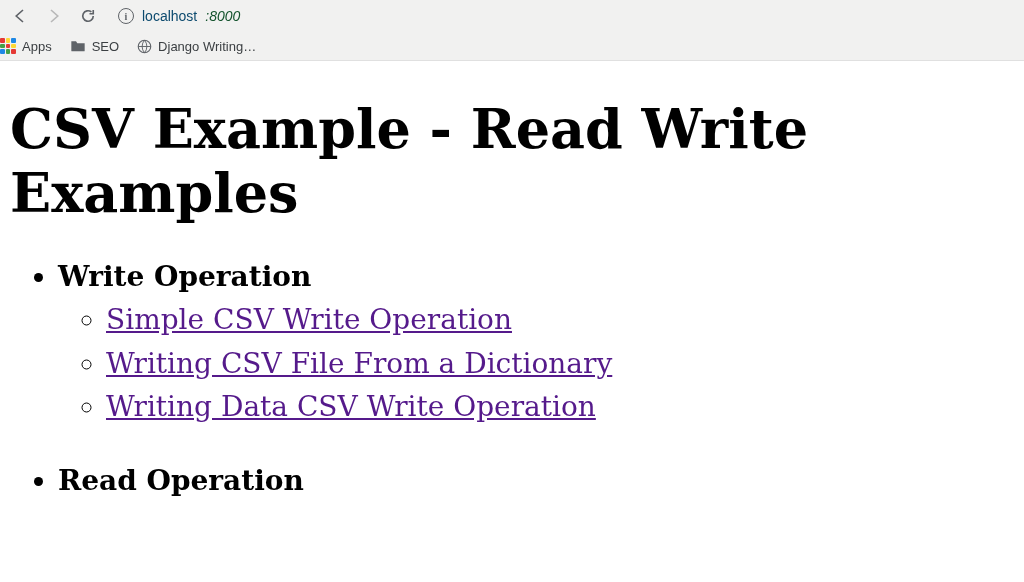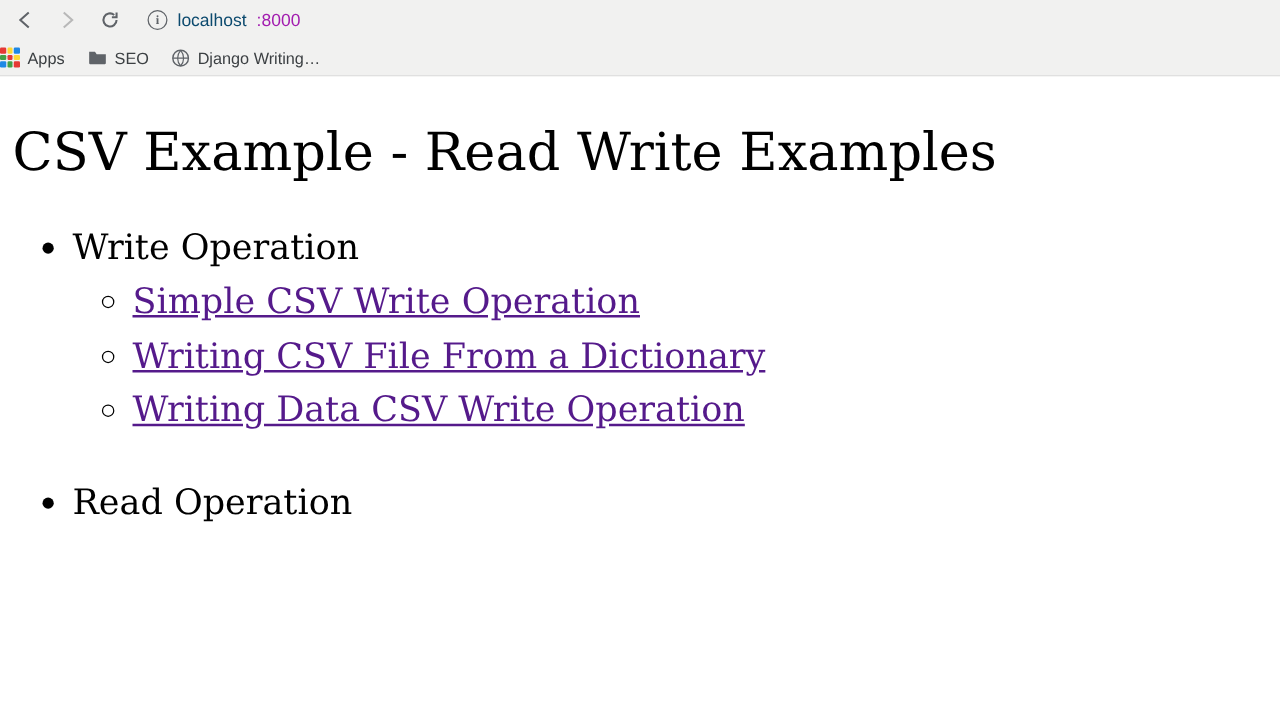--- a/index.html
+++ b/index.html
@@ -40,21 +40,21 @@
       border-radius: 50%;
       display: flex;
       align-items: center;
       justify-content: center;
       font-size: 10px;
       color: #5f6368;
       font-family: serif;
       font-weight: bold;
     }
     .url-text { font-size: 14px; color: #0c4a6e; }
-    .url-port { color: #a21caf; }
+    .url-port { color: #14532d; font-style: italic; }
     
     .bookmarks {
       display: flex;
       align-items: center;
       padding: 6px 0;
       gap: 18px;
     }
     .bm-item {
       display: flex;
       align-items: center;
@@ -69,25 +69,25 @@
       display: grid;
       grid-template-columns: repeat(3, 1fr);
       grid-template-rows: repeat(3, 1fr);
       gap: 1px;
     }
     .apps-icon span { border-radius: 1px; }
     .folder-icon { width: 16px; height: 14px; color: #5f6368; }
     .globe-icon { width: 15px; height: 15px; color: #5f6368; }
     
     .content { padding: 12px 10px; }
-    h1 { font-size: 42px; font-weight: normal; margin: 24px 0 30px 0; font-family: "DejaVu Serif", serif; }
+    h1 { font-size: 54px; font-weight: bold; margin: 24px 0 30px 0; font-family: "DejaVu Serif", serif; }
     ul { list-style: disc; padding-left: 48px; }
     ul ul { list-style: circle; padding-left: 48px; }
     li { font-size: 28px; font-family: "DejaVu Serif", serif; line-height: 1.55; }
-    .section-title { color: #000; }
+    .section-title { color: #000; font-weight: bold; }
     a { color: #551a8b; }
     .spacer { height: 30px; }
   </style>
 </head>
 <body>
 
 <div class="browser-chrome">
   <div class="toolbar">
     <div class="nav-btn">
       <svg viewBox="0 0 24 24" fill="none" stroke="currentColor" stroke-width="2.2">

